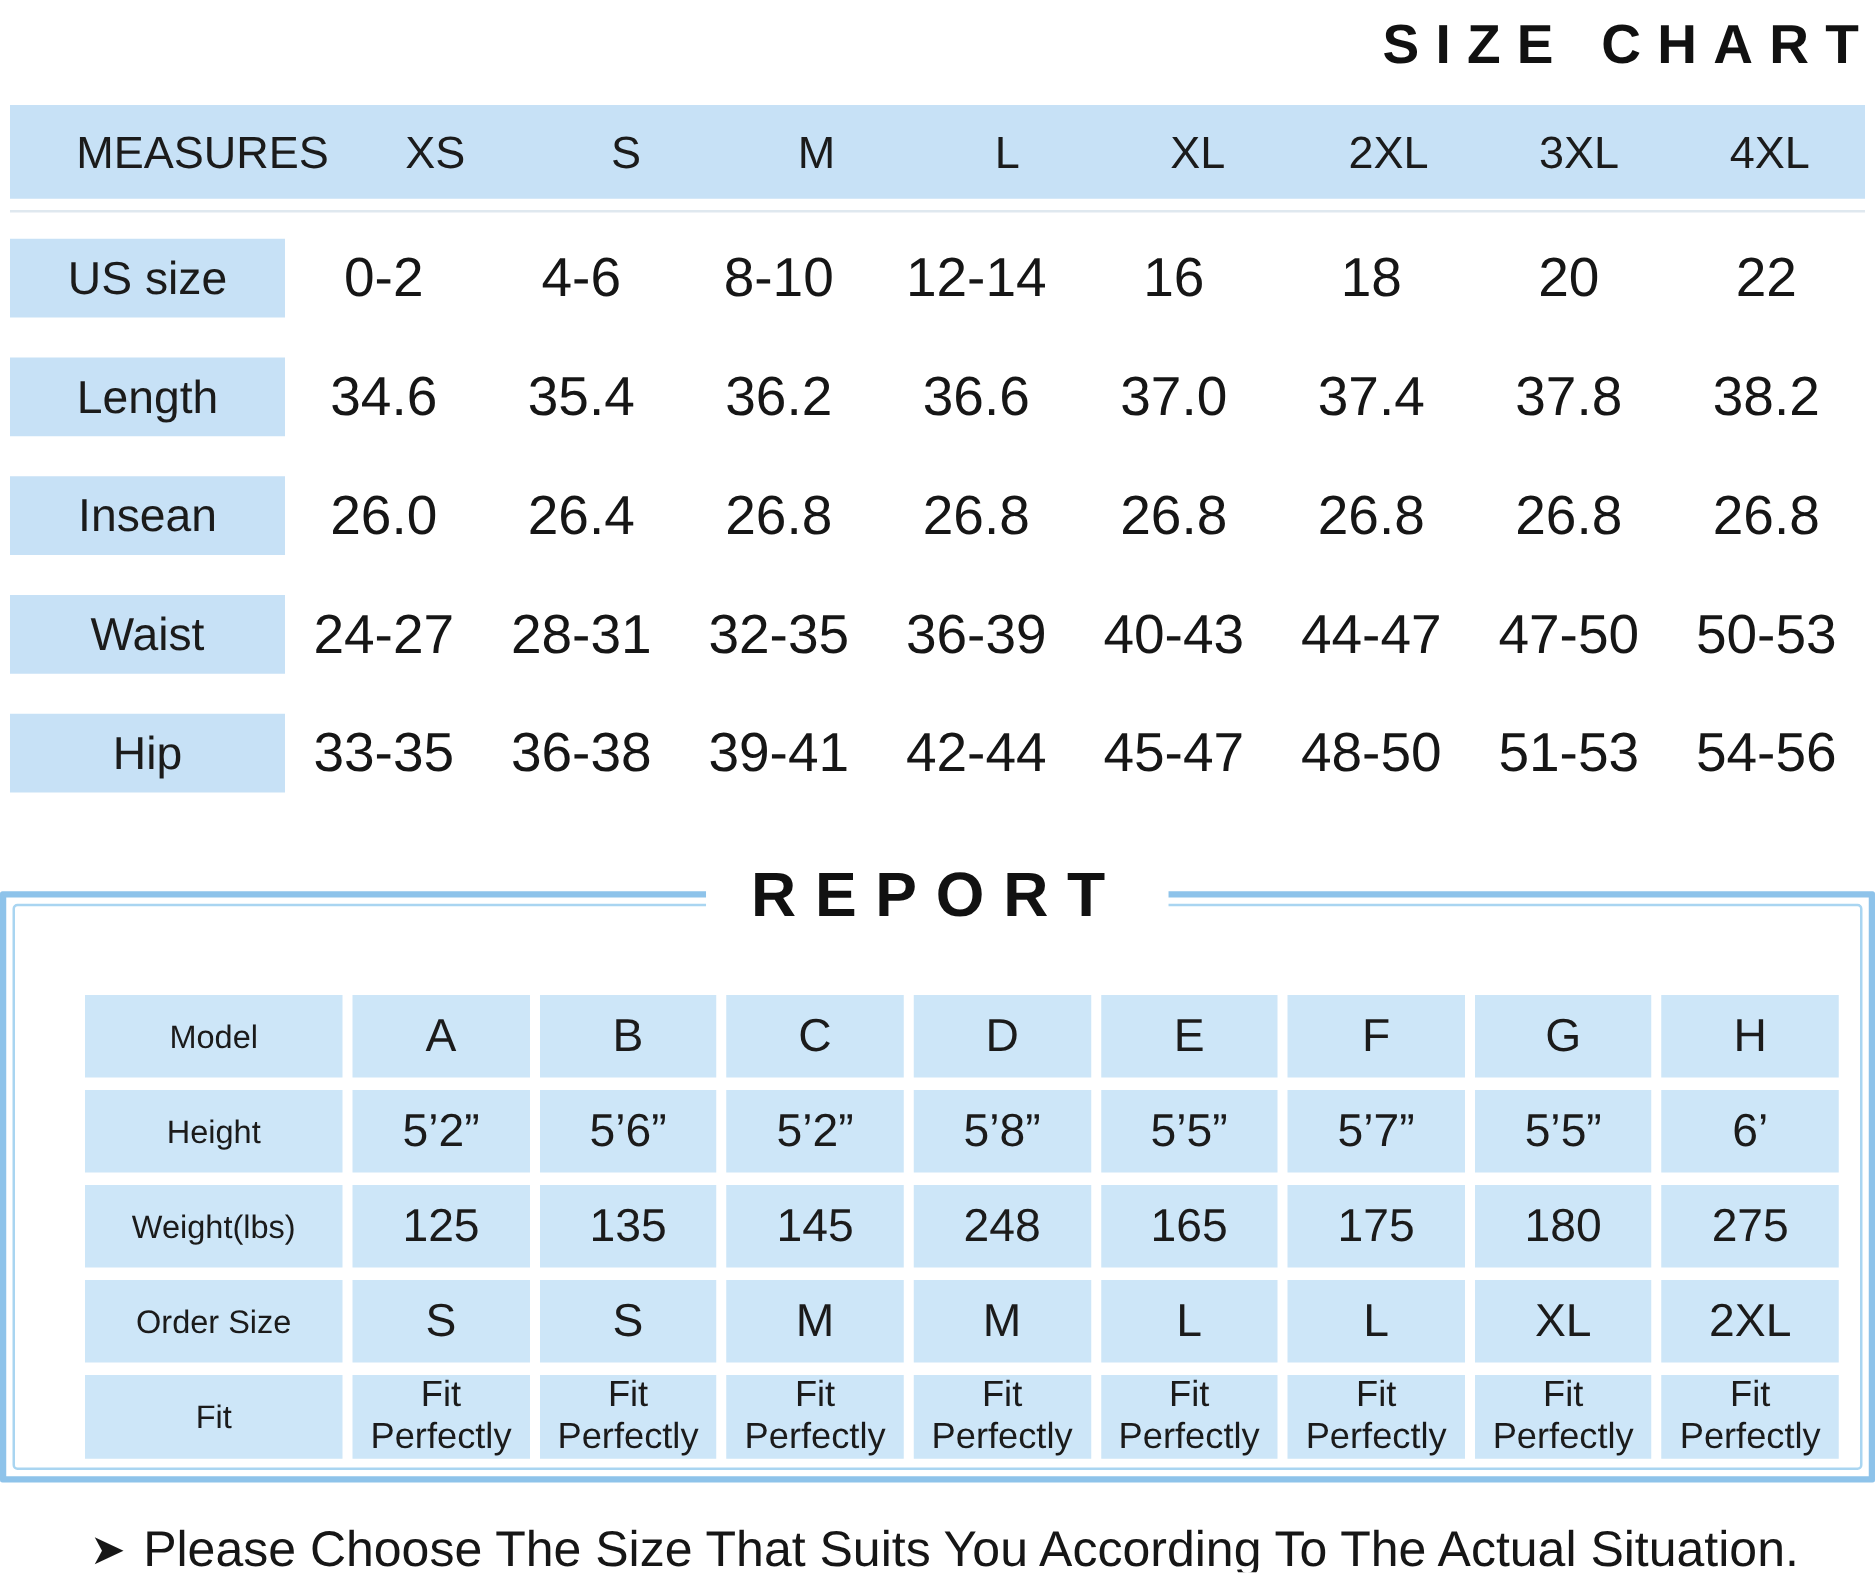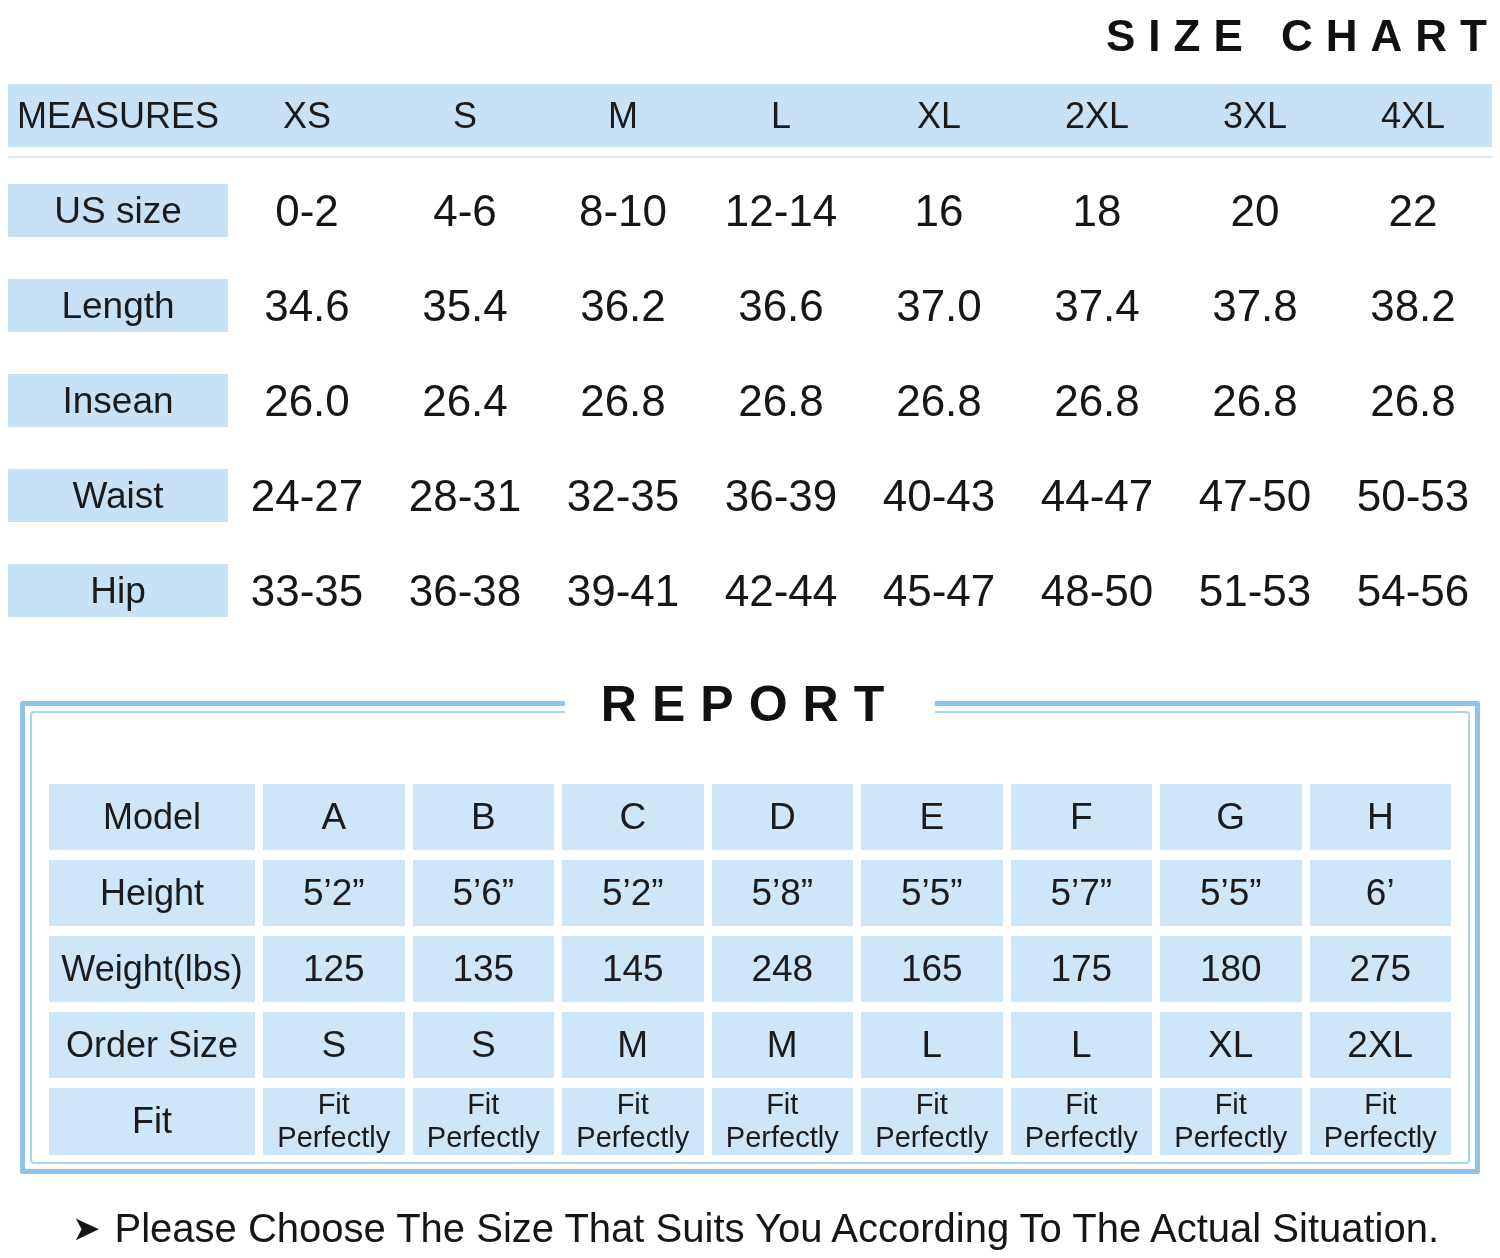--- a/index.html
+++ b/index.html
@@ -27,56 +27,58 @@
     white-space: nowrap;
   }
 
   
   .size-grid {
     display: grid;
     grid-template-columns: 220px repeat(8, 1fr);
     align-items: center;
   }
   .size-header {
-    height: 63px;
+    height: 75px;
     margin: 20px 8px 0;
     background: var(--cell-blue);
+    padding-left: 44px;
   }
   .size-header .hcell {
     text-align: center;
     font-size: 36px;
     color: #1b1b1b;
   }
   .header-sep {
     height: 2px;
     margin: 9px 8px 0;
     background: #dfe8ef;
   }
   .size-row { height: 63px; margin: 21px 8px 0; }
   .size-row + .size-row { margin-top: 32px; }
   .size-row .row-label {
-    height: 53px;
+    height: 63px;
     background: var(--cell-blue);
     display: flex;
     align-items: center;
     justify-content: center;
     font-size: 37px;
   }
   .size-row .size-val {
     text-align: center;
     font-size: 44px;
     color: #161616;
   }
 
   
   .report-box {
     position: relative;
-    margin: 79px 20px 0;
+    margin: 79px 0 0;
     border: 5px solid var(--border-blue);
     border-radius: 2px;
+    padding-left: 39px;
   }
   .report-box::after {
     content: "";
     position: absolute;
     inset: 5px;
     border: 2px solid var(--inner-blue);
     border-radius: 4px;
     pointer-events: none;
   }
   .report-legend {
@@ -104,21 +106,21 @@
   }
   .rep-cell {
     background: var(--report-blue);
     min-height: 66px;
     display: flex;
     align-items: center;
     justify-content: center;
     text-align: center;
     white-space: pre-line;
   }
-  .rep-label { font-size: 36px; }
+  .rep-label { font-size: 26px; }
   .rep-val   { font-size: 37px; }
   .rep-val.small { font-size: 29px; line-height: 1.15; }
 
   
   .note {
     display: flex;
     align-items: center;
     margin: 32px 0 0 72px;
     font-size: 40px;
     color: #161616;

